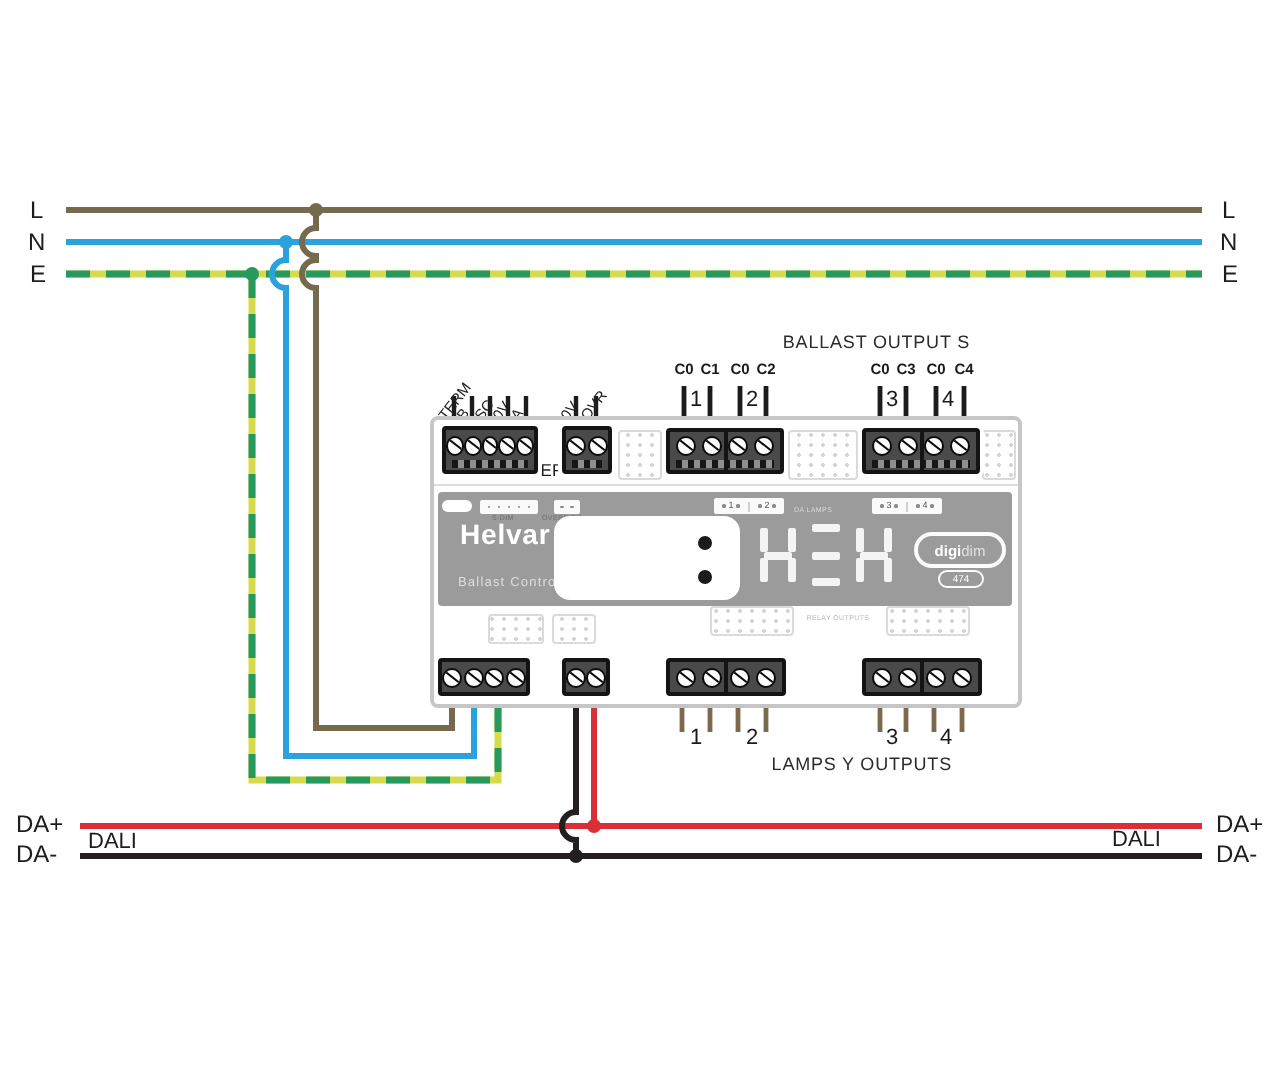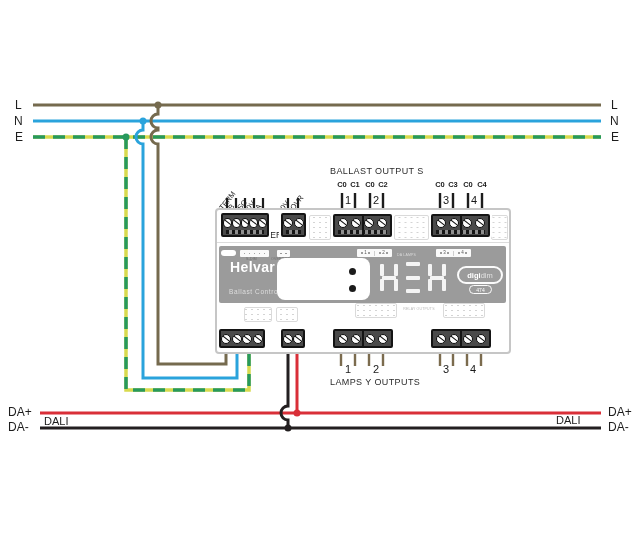--- a/index.html
+++ b/index.html
@@ -5,21 +5,21 @@
   html,body{margin:0;padding:0}
   body{width:640px;height:533px;background:#ffffff;position:relative;
        font-family:"Liberation Sans",sans-serif;overflow:hidden}
   .abs{position:absolute}
   svg.overlay{position:absolute;left:0;top:0;pointer-events:none}
   .lbl{position:absolute;color:#1d1d1d;line-height:1}
   .bus{font-size:12px}
   .rot{font-size:7.5px;transform:rotate(-52deg);transform-origin:0 100%;white-space:nowrap;color:#222}
   .c-lab{font-size:7.5px;font-weight:bold;width:16px;margin-left:-8px;text-align:center;color:#1a1a1a}
   .num{font-size:11px;color:#1a1a1a}
-  .sec-title{font-size:9px;color:#2b2b2b;letter-spacing:.4px;text-align:left}
+  .sec-title{font-size:9px;color:#2b2b2b;letter-spacing:.4px;text-align:right}
   
   #device{left:215px;top:208px;width:296px;height:146px;background:#fff;
           border:2px solid #c6c6c6;border-radius:4px;box-sizing:border-box}
   .hline{position:absolute;background:#dcdcdc;height:1px}
   #graypanel{left:219px;top:246px;width:287px;height:57px;background:#9b9b9b;border-radius:2px}
   .brand{font-size:14px;font-weight:bold;color:#ffffff;letter-spacing:.4px}
   .product{font-size:6.5px;color:#dedede;letter-spacing:.6px}
   .tinytxt{font-size:3.5px;color:#6f6f6f;letter-spacing:.2px}
   .tinytxt.onpanel{color:#d9d9d9}
   .ghost{position:absolute;border:1px solid #dadada;border-radius:2px;

